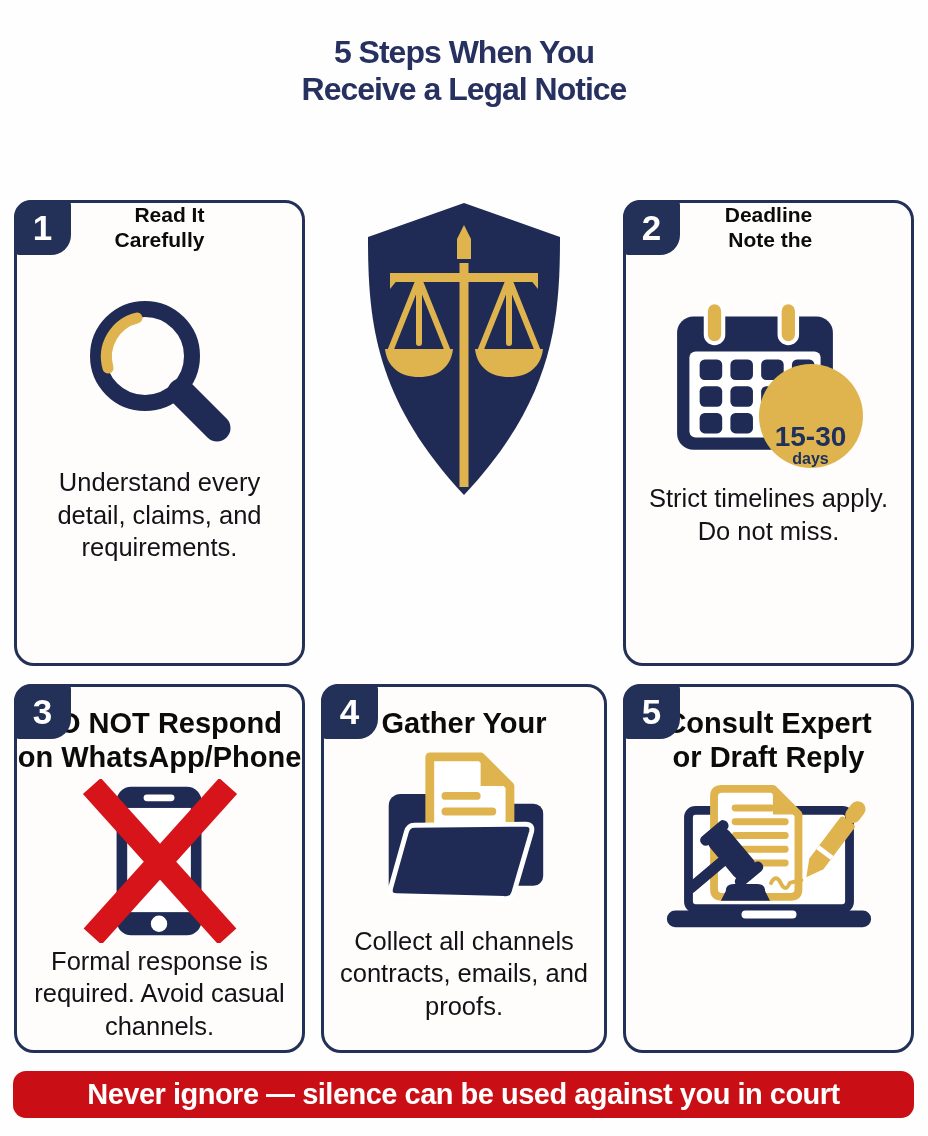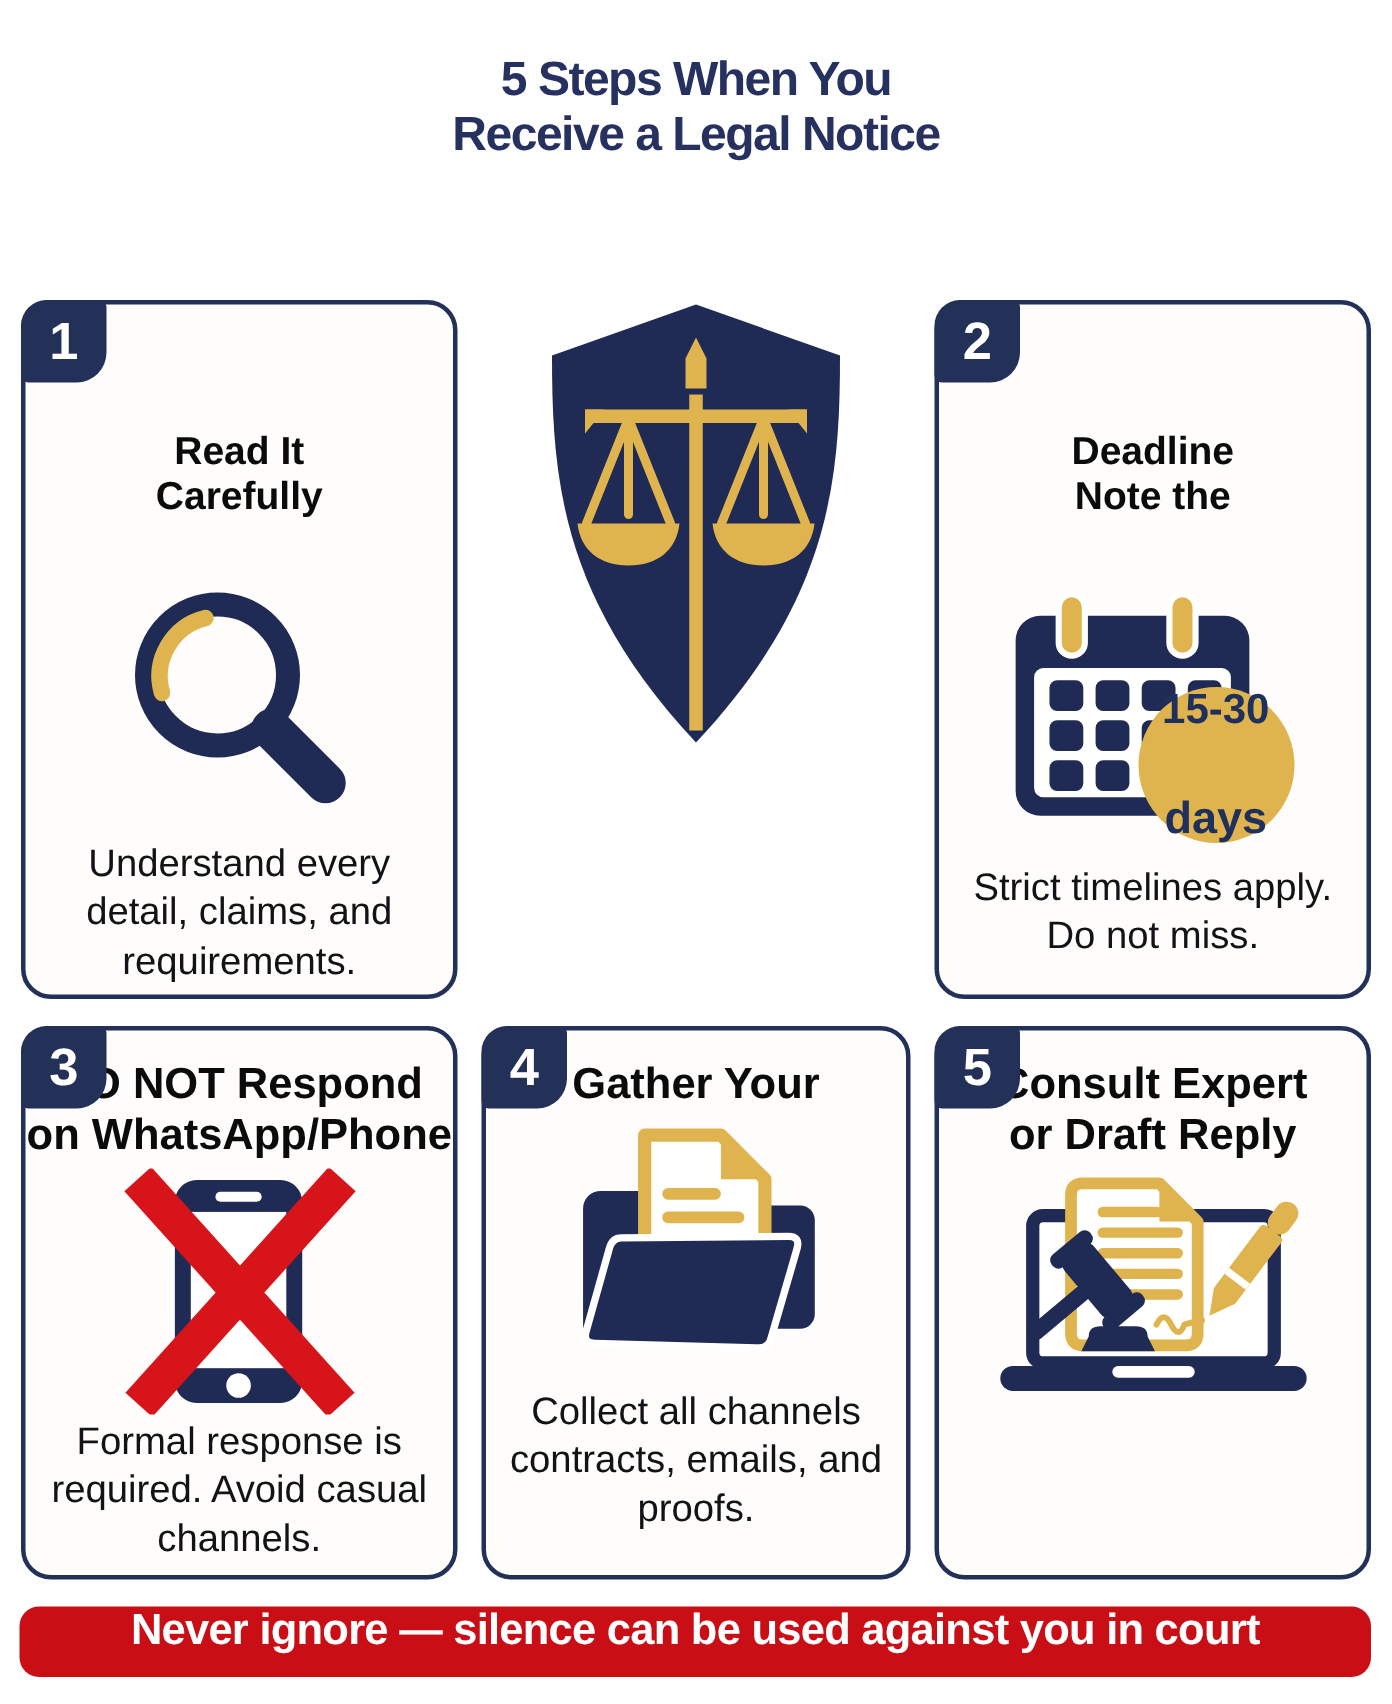--- a/index.html
+++ b/index.html
@@ -19,35 +19,35 @@
     position:absolute;background:#fefdfc;border:3px solid var(--navy-border);
     border-radius:20px;display:flex;flex-direction:column;align-items:center;text-align:center;
     box-sizing:border-box;
   }
   .badge{
     position:absolute;top:-3px;left:-3px;width:57px;height:55px;background:var(--navy-border);
     color:#fff;font-size:35px;font-weight:800;display:flex;align-items:center;justify-content:center;
     border-radius:17px 5px 20px 5px;
   }
   .card-title{font-weight:800;color:#0b0b0c;line-height:1.17;}
-  .top-card .card-title{margin-top:82px;font-size:26px;}
+  .top-card .card-title{font-size:21px;text-align:right;}
   .bottom-card .card-title{margin-top:20px;font-size:29px;}
   .icon-zone{display:flex;align-items:center;justify-content:center;}
   .desc{font-size:25.5px;font-weight:400;color:var(--text);line-height:1.27;}
   .cal-zone{position:relative;width:196px;height:180px;margin-top:48px;}
   .deadline-badge{
     position:absolute;left:88px;top:64px;width:104px;height:104px;border-radius:50%;
-    background:var(--gold);display:flex;flex-direction:column;align-items:center;justify-content:space-between;
+    background:var(--gold);display:flex;flex-direction:column;align-items:center;justify-content:flex-end;
     color:#20305c;line-height:1.05;
   }
   .deadline-badge .b1{font-size:28px;font-weight:800;}
-  .deadline-badge .b2{font-size:30px;font-weight:700;}
+  .deadline-badge .b2{font-size:16px;font-weight:700;}
   .warning-banner{
     position:absolute;left:13px;top:1071px;width:901px;height:47px;border-radius:13px;
-    background:var(--banner);display:flex;justify-content:center;
+    background:var(--banner);display:flex;align-items:center;justify-content:center;
     color:#ffffff;font-size:29px;font-weight:700;letter-spacing:-0.5px;
   }
 </style>
 </head>
 <body>
 
 <div class="canvas">
 
   <div class="main-title">
     <div>5 Steps When You</div>

